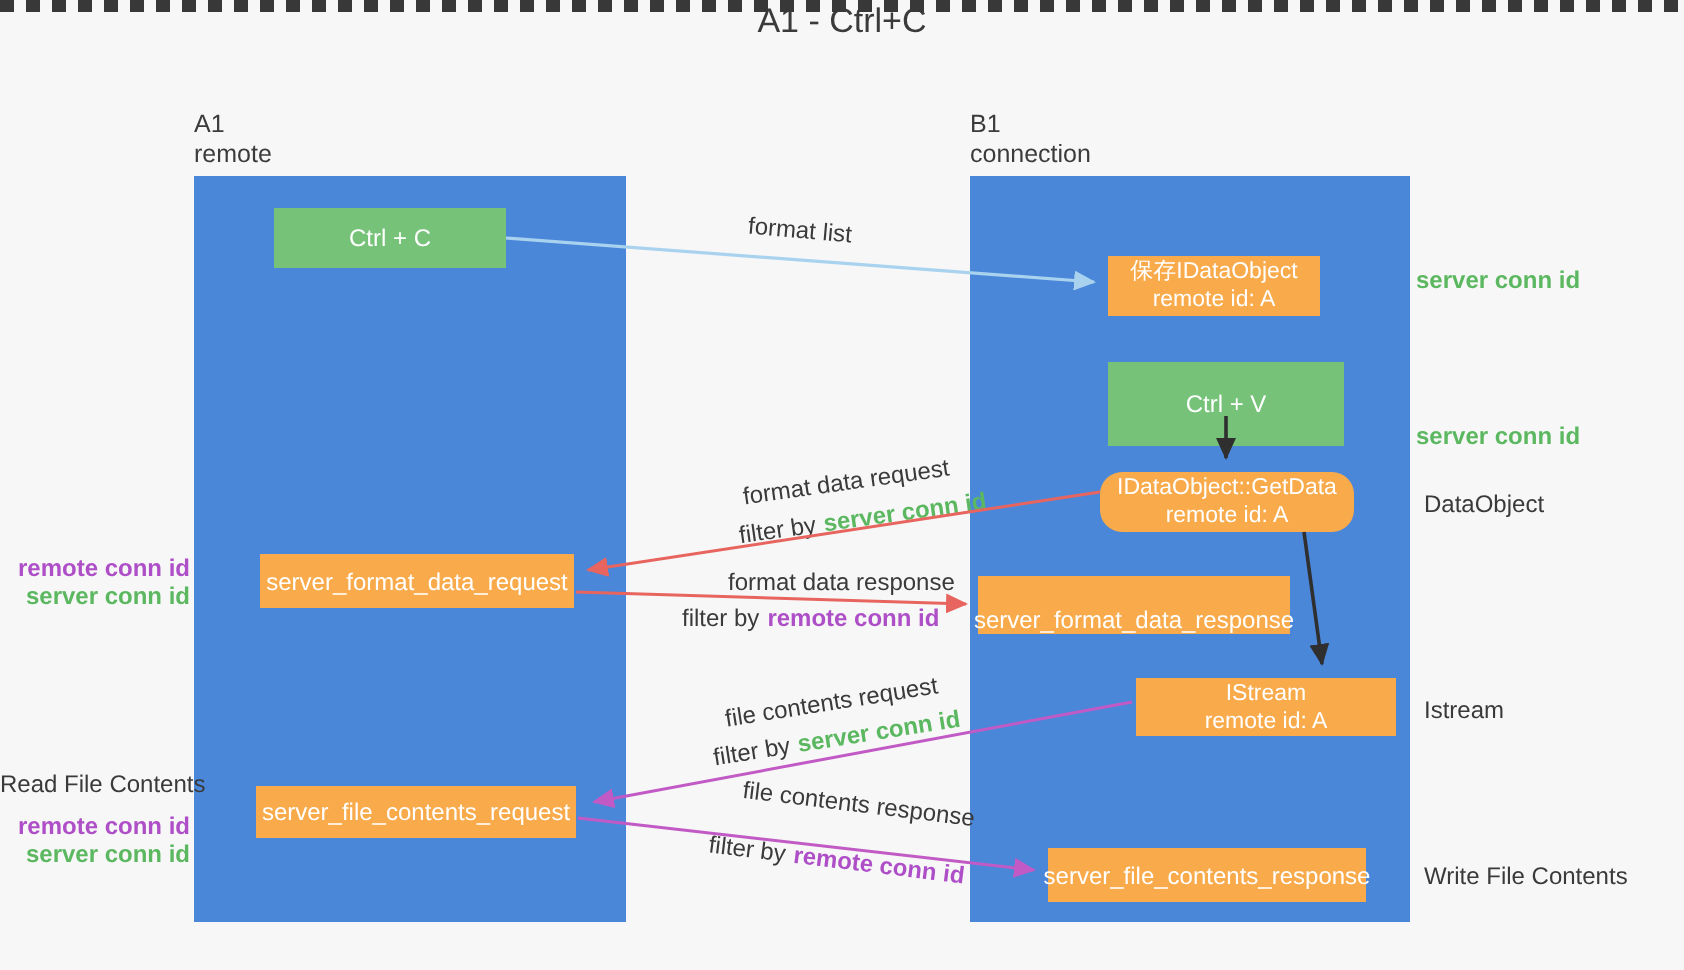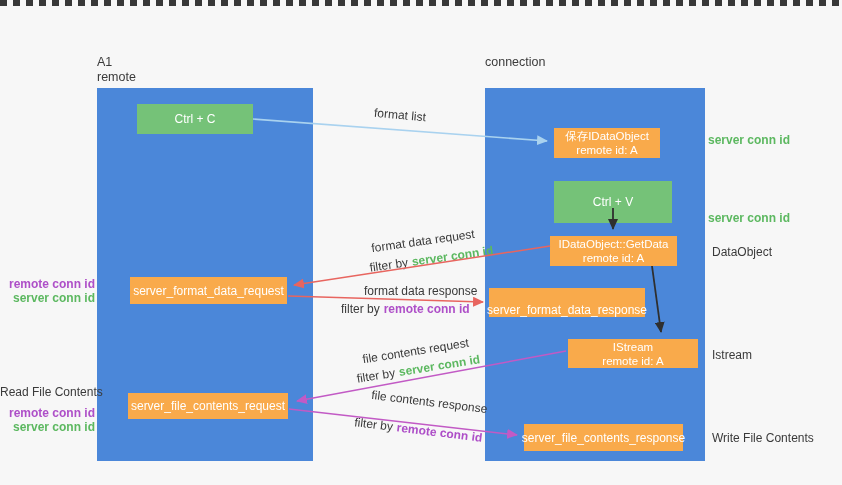--- a/index.html
+++ b/index.html
@@ -34,27 +34,29 @@
   .sidelabel{font-size:12px;white-space:nowrap;}
   .leftlbl{left:0;width:95px;text-align:right;}
   svg.arrows{position:absolute;left:0;top:0;z-index:5;pointer-events:none;}
 </style>
 </head>
 <body>
 
 <div class="canvas">
 
   <div class="abs title">
+    <div>A1 - Ctrl+C</div>
   </div>
 
   <div class="abs colheader" style="left:97px;top:55px;width:216px;">
     <div>A1</div>
     <div>remote</div>
   </div>
   <div class="abs colheader" style="left:485px;top:55px;width:220px;">
+    <div>B1</div>
     <div>connection</div>
   </div>
 
   <div class="abs col" style="left:97px;top:88px;width:216px;height:373px;"></div>
   <div class="abs col" style="left:485px;top:88px;width:220px;height:373px;"></div>
 
   <div class="abs dotline"></div>
 
   <div class="abs box green" style="left:137px;top:104px;width:116px;height:30px;">
     <span>Ctrl + C</span>
@@ -62,21 +64,21 @@
 
   <div class="abs box orange" style="left:554px;top:128px;width:106px;height:30px;">
     <span class="l2">保存IDataObject</span>
     <span class="l2">remote id: A</span>
   </div>
 
   <div class="abs box green" style="left:554px;top:181px;width:118px;height:42px;">
     <span>Ctrl + V</span>
   </div>
 
-  <div class="abs box orange" style="left:550px;top:236px;width:127px;height:30px;">
+  <div class="abs box orange" style="left:550px;top:236px;width:127px;height:30px;border-radius:11px;">
     <span class="l2">IDataObject::GetData</span>
     <span class="l2">remote id: A</span>
   </div>
 
   <div class="abs box orange" style="left:130px;top:277px;width:157px;height:27px;">
     <span>server_format_data_request</span>
   </div>
 
   <div class="abs box orange" style="left:489px;top:288px;width:156px;height:29px;justify-content:flex-end;">
     <span>server_format_data_response</span>

